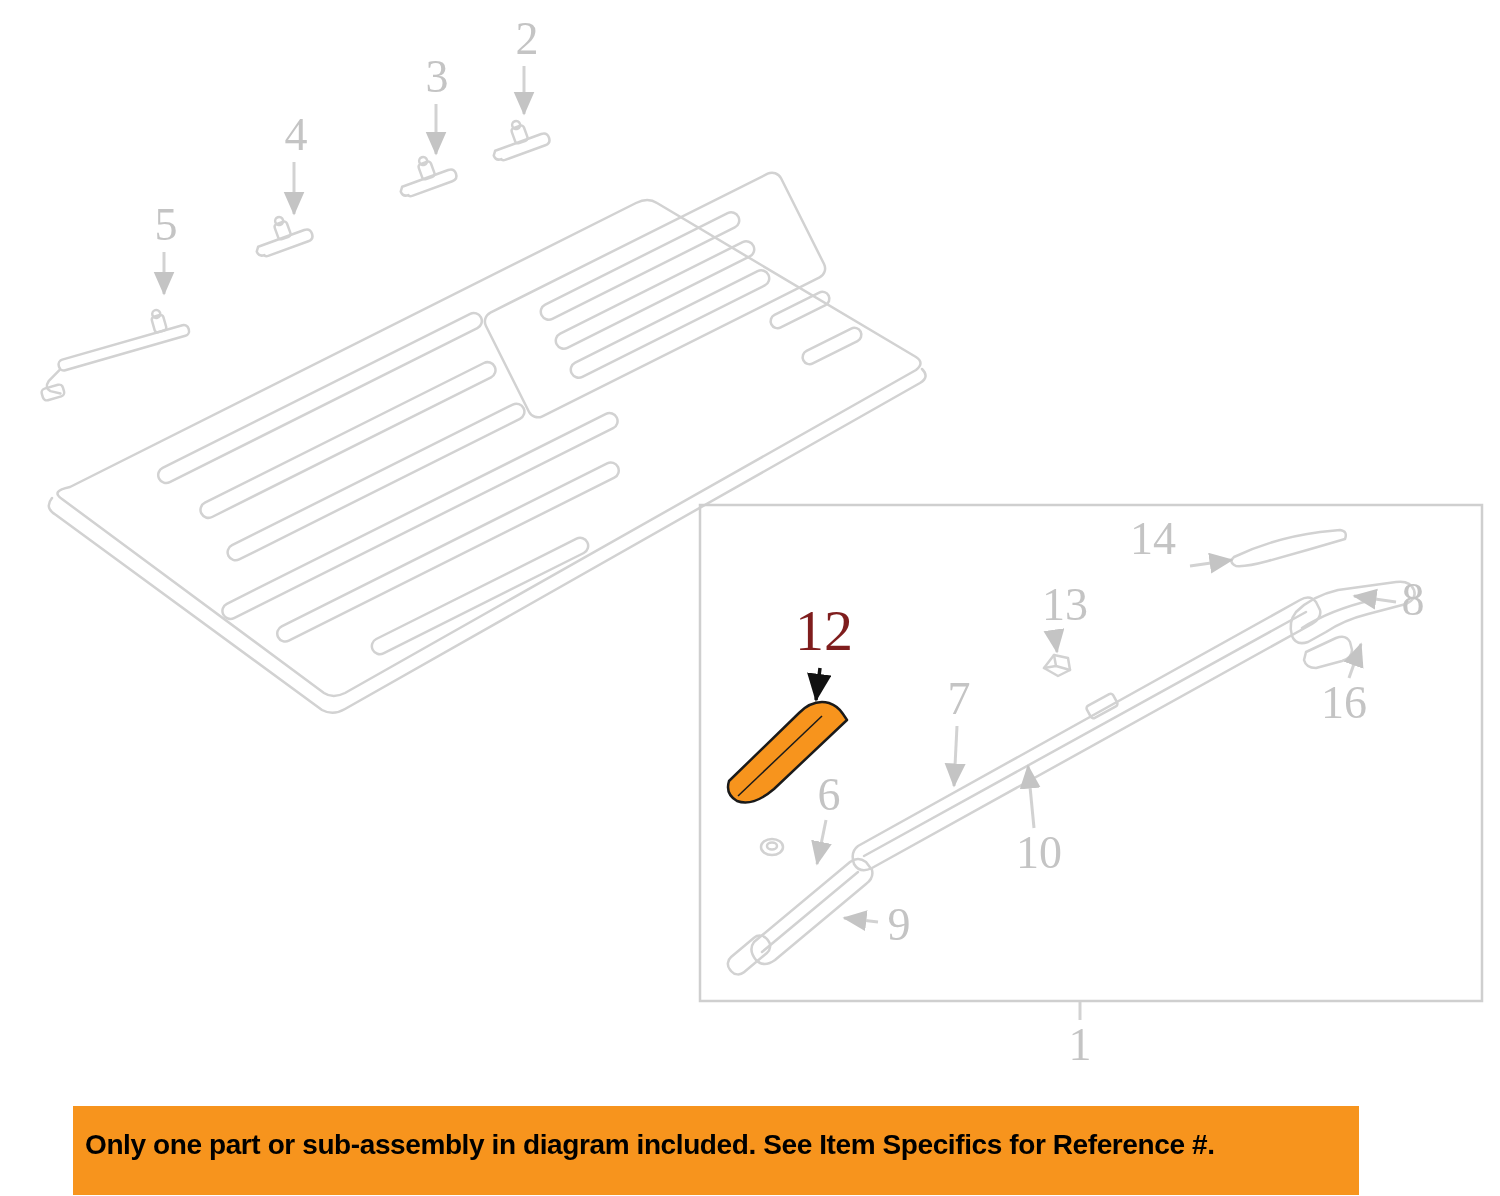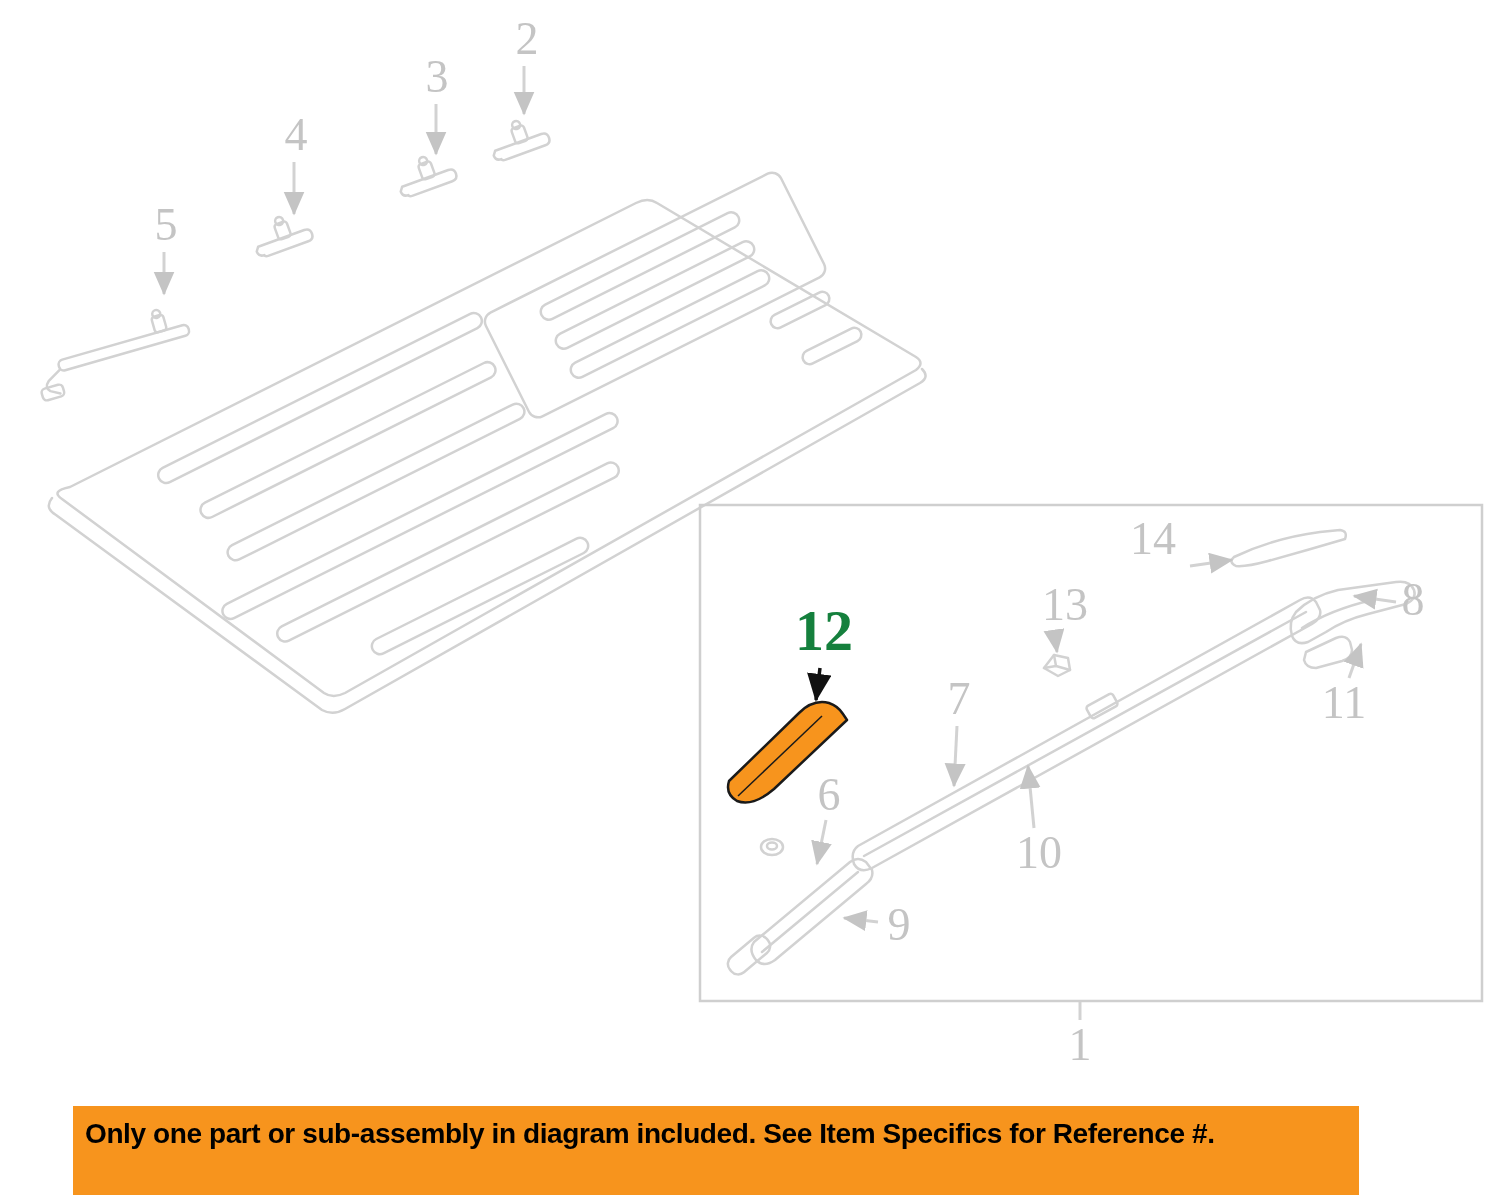--- a/index.html
+++ b/index.html
@@ -29,37 +29,37 @@
     position: absolute;
     transform: translateX(-50%);
     font-family: "Liberation Serif", serif;
     font-size: 46px;
     color: var(--callout-text);
     line-height: 1;
     user-select: none;
     white-space: nowrap;
   }
   .co-black {
-    color: #15803d;
+    color: #7f1d1d;
     font-size: 58px;
-    font-weight: 700;
+    font-weight: 400;
   }
   .banner {
     position: absolute;
     left: 73px;
     top: 1106px;
     width: 1286px;
     height: 89px;
     background: var(--banner-bg);
     color: var(--banner-text);
     font-family: "Liberation Sans", sans-serif;
     font-weight: bold;
     font-size: 28px;
     letter-spacing: -0.4px;
-    padding: 9px 12px 0 12px;
+    padding: 20px 12px 0 12px;
     line-height: 37px;
     white-space: nowrap;
     overflow: hidden;
   }
 </style>
 </head>
 <body>
 
 <div class="page">
 
@@ -179,21 +179,21 @@
   <div class="co" style="left:437px; top:54px;">3</div>
   <div class="co" style="left:296px; top:112px;">4</div>
   <div class="co" style="left:166px; top:202px;">5</div>
 
   <div class="co co-black" style="left:824px; top:602px;">12</div>
 
   <div class="co" style="left:1153px; top:516px;">14</div>
   <div class="co" style="left:1413px; top:577px;">8</div>
   <div class="co" style="left:1054px; top:582px;margin-left:11px;">13</div>
   <div class="co" style="left:959px;  top:676px;">7</div>
-  <div class="co" style="left:1344px; top:680px;">11</div>
+  <div class="co" style="left:1344px; top:680px;">16</div>
   <div class="co" style="left:829px;  top:772px;">6</div>
   <div class="co" style="left:1039px; top:830px;text-align:center;">10</div>
   <div class="co" style="left:899px;  top:902px;">9</div>
   <div class="co" style="left:1080px; top:1022px;">1</div>
 
   <div class="banner">
     <div>Only one part or sub-assembly in diagram included. See Item Specifics for Reference #.</div>
   </div>
 
 </div>

